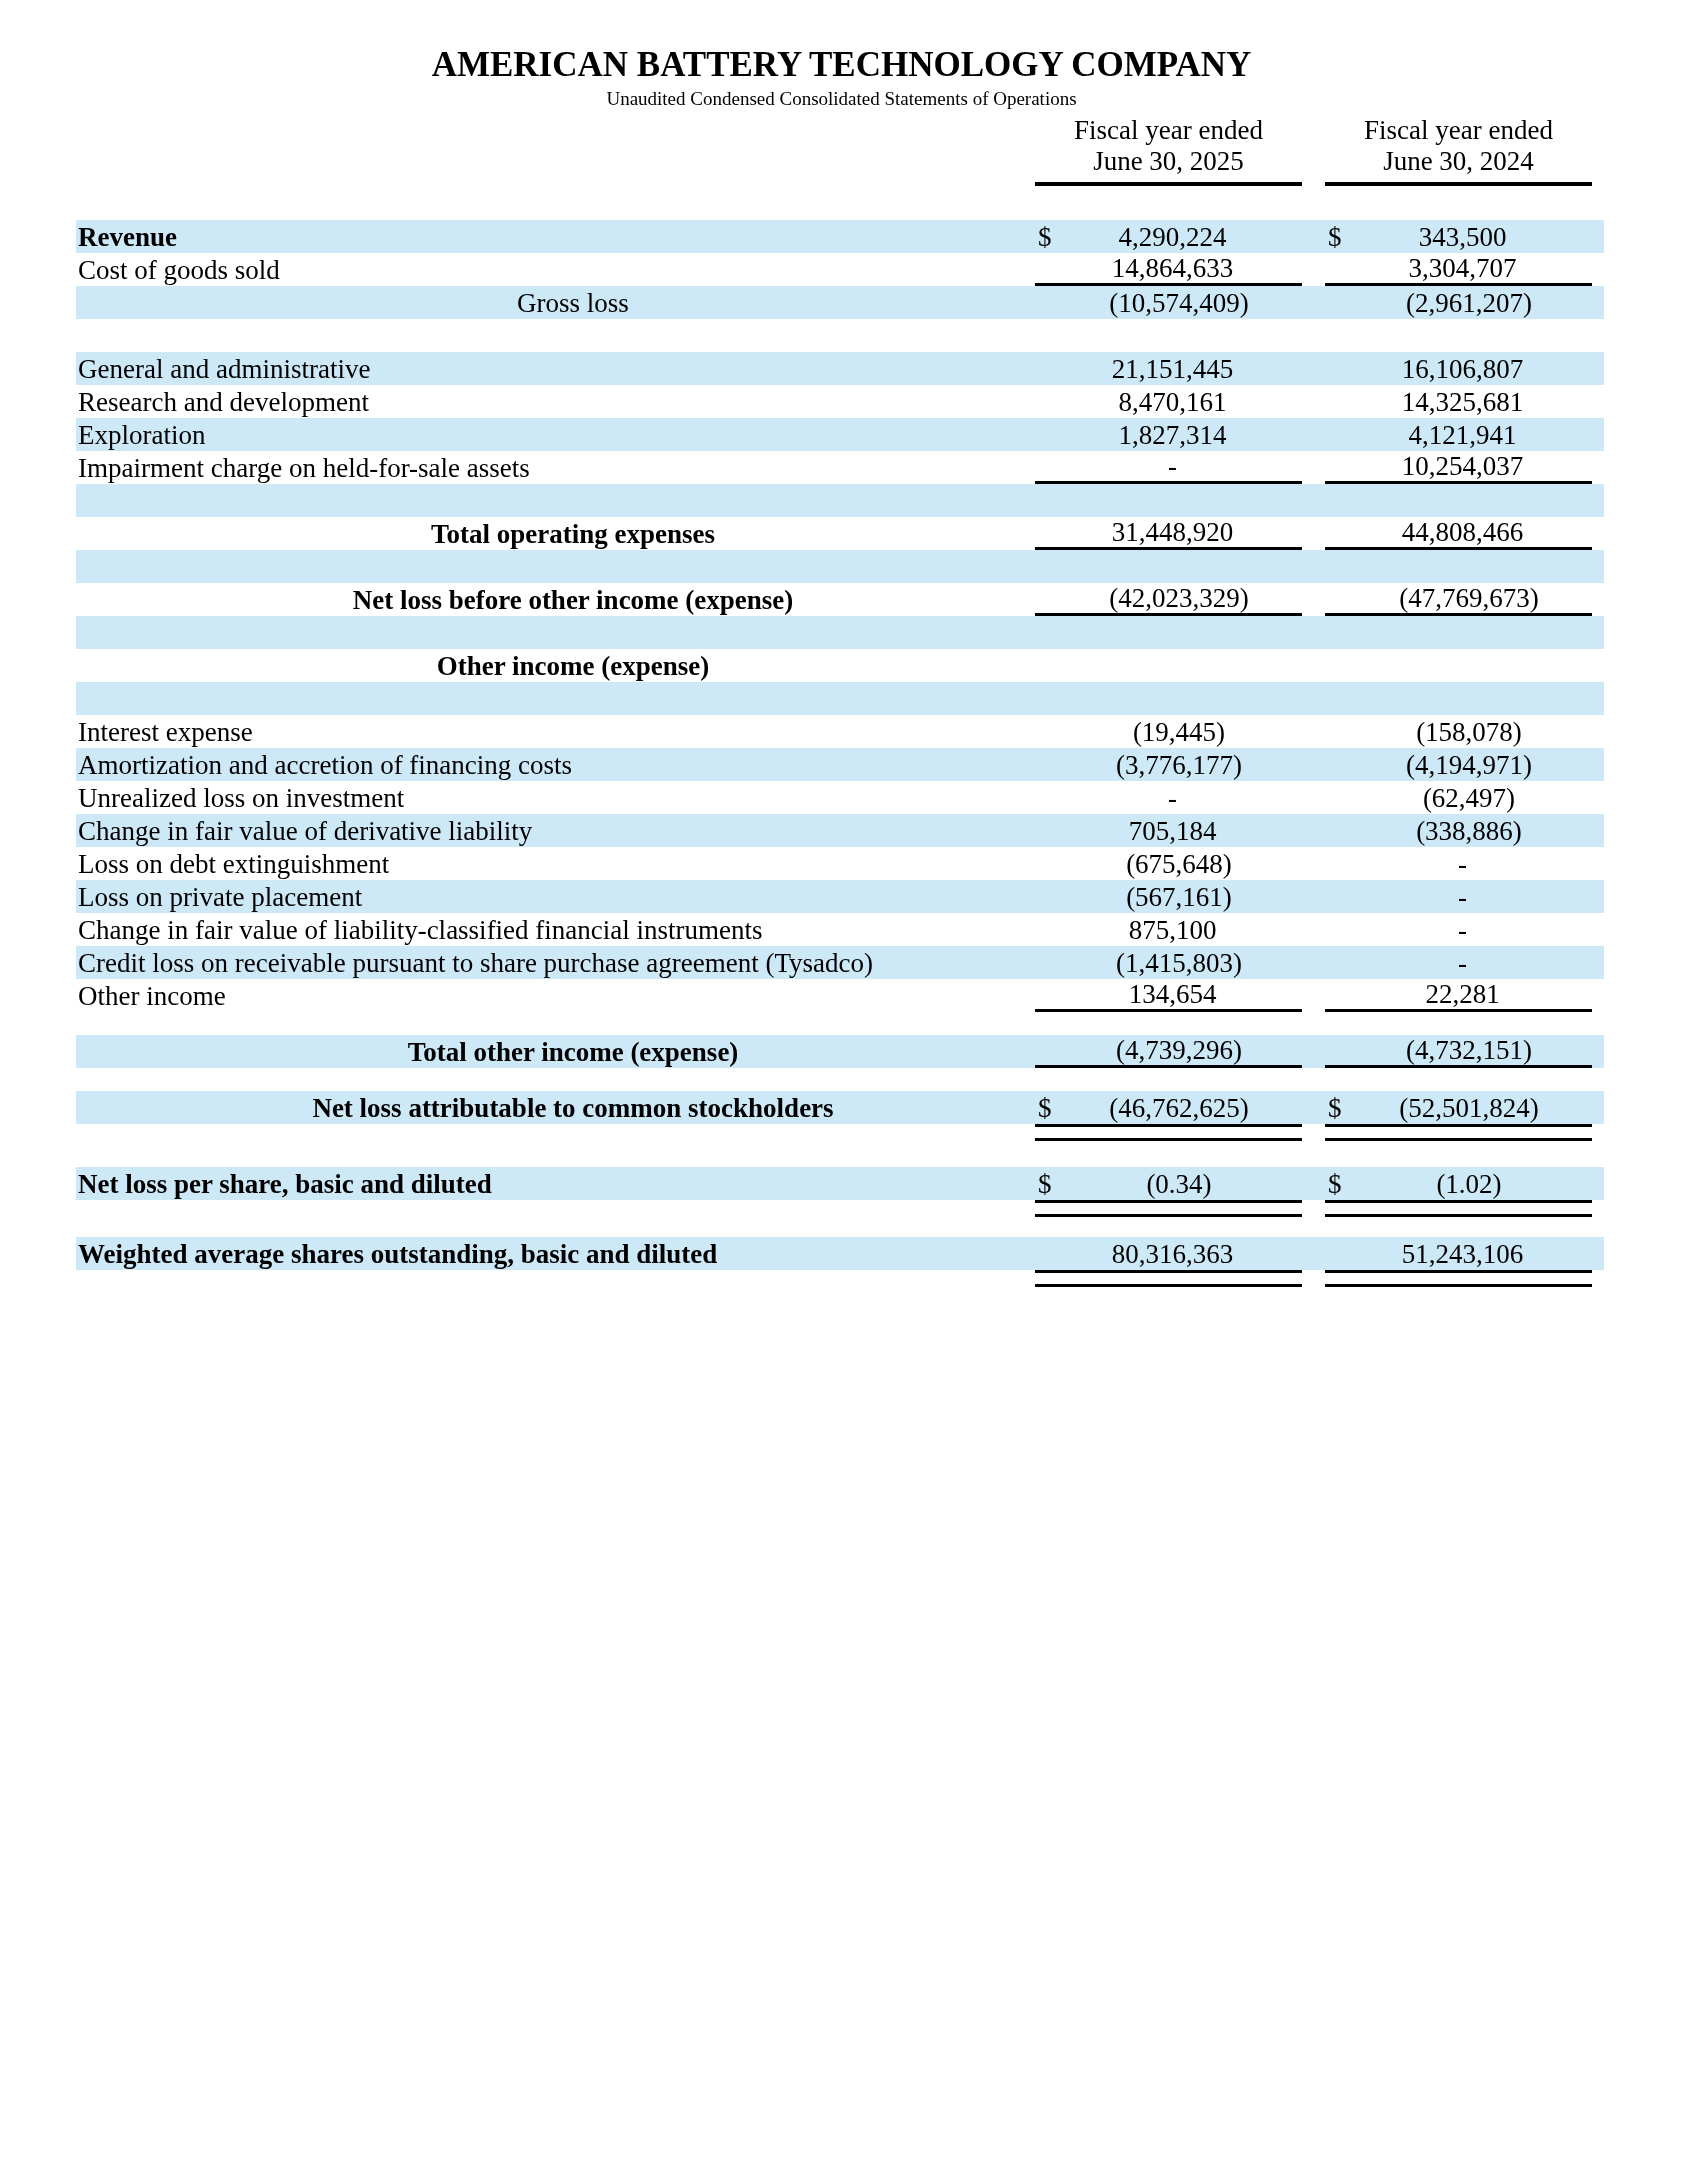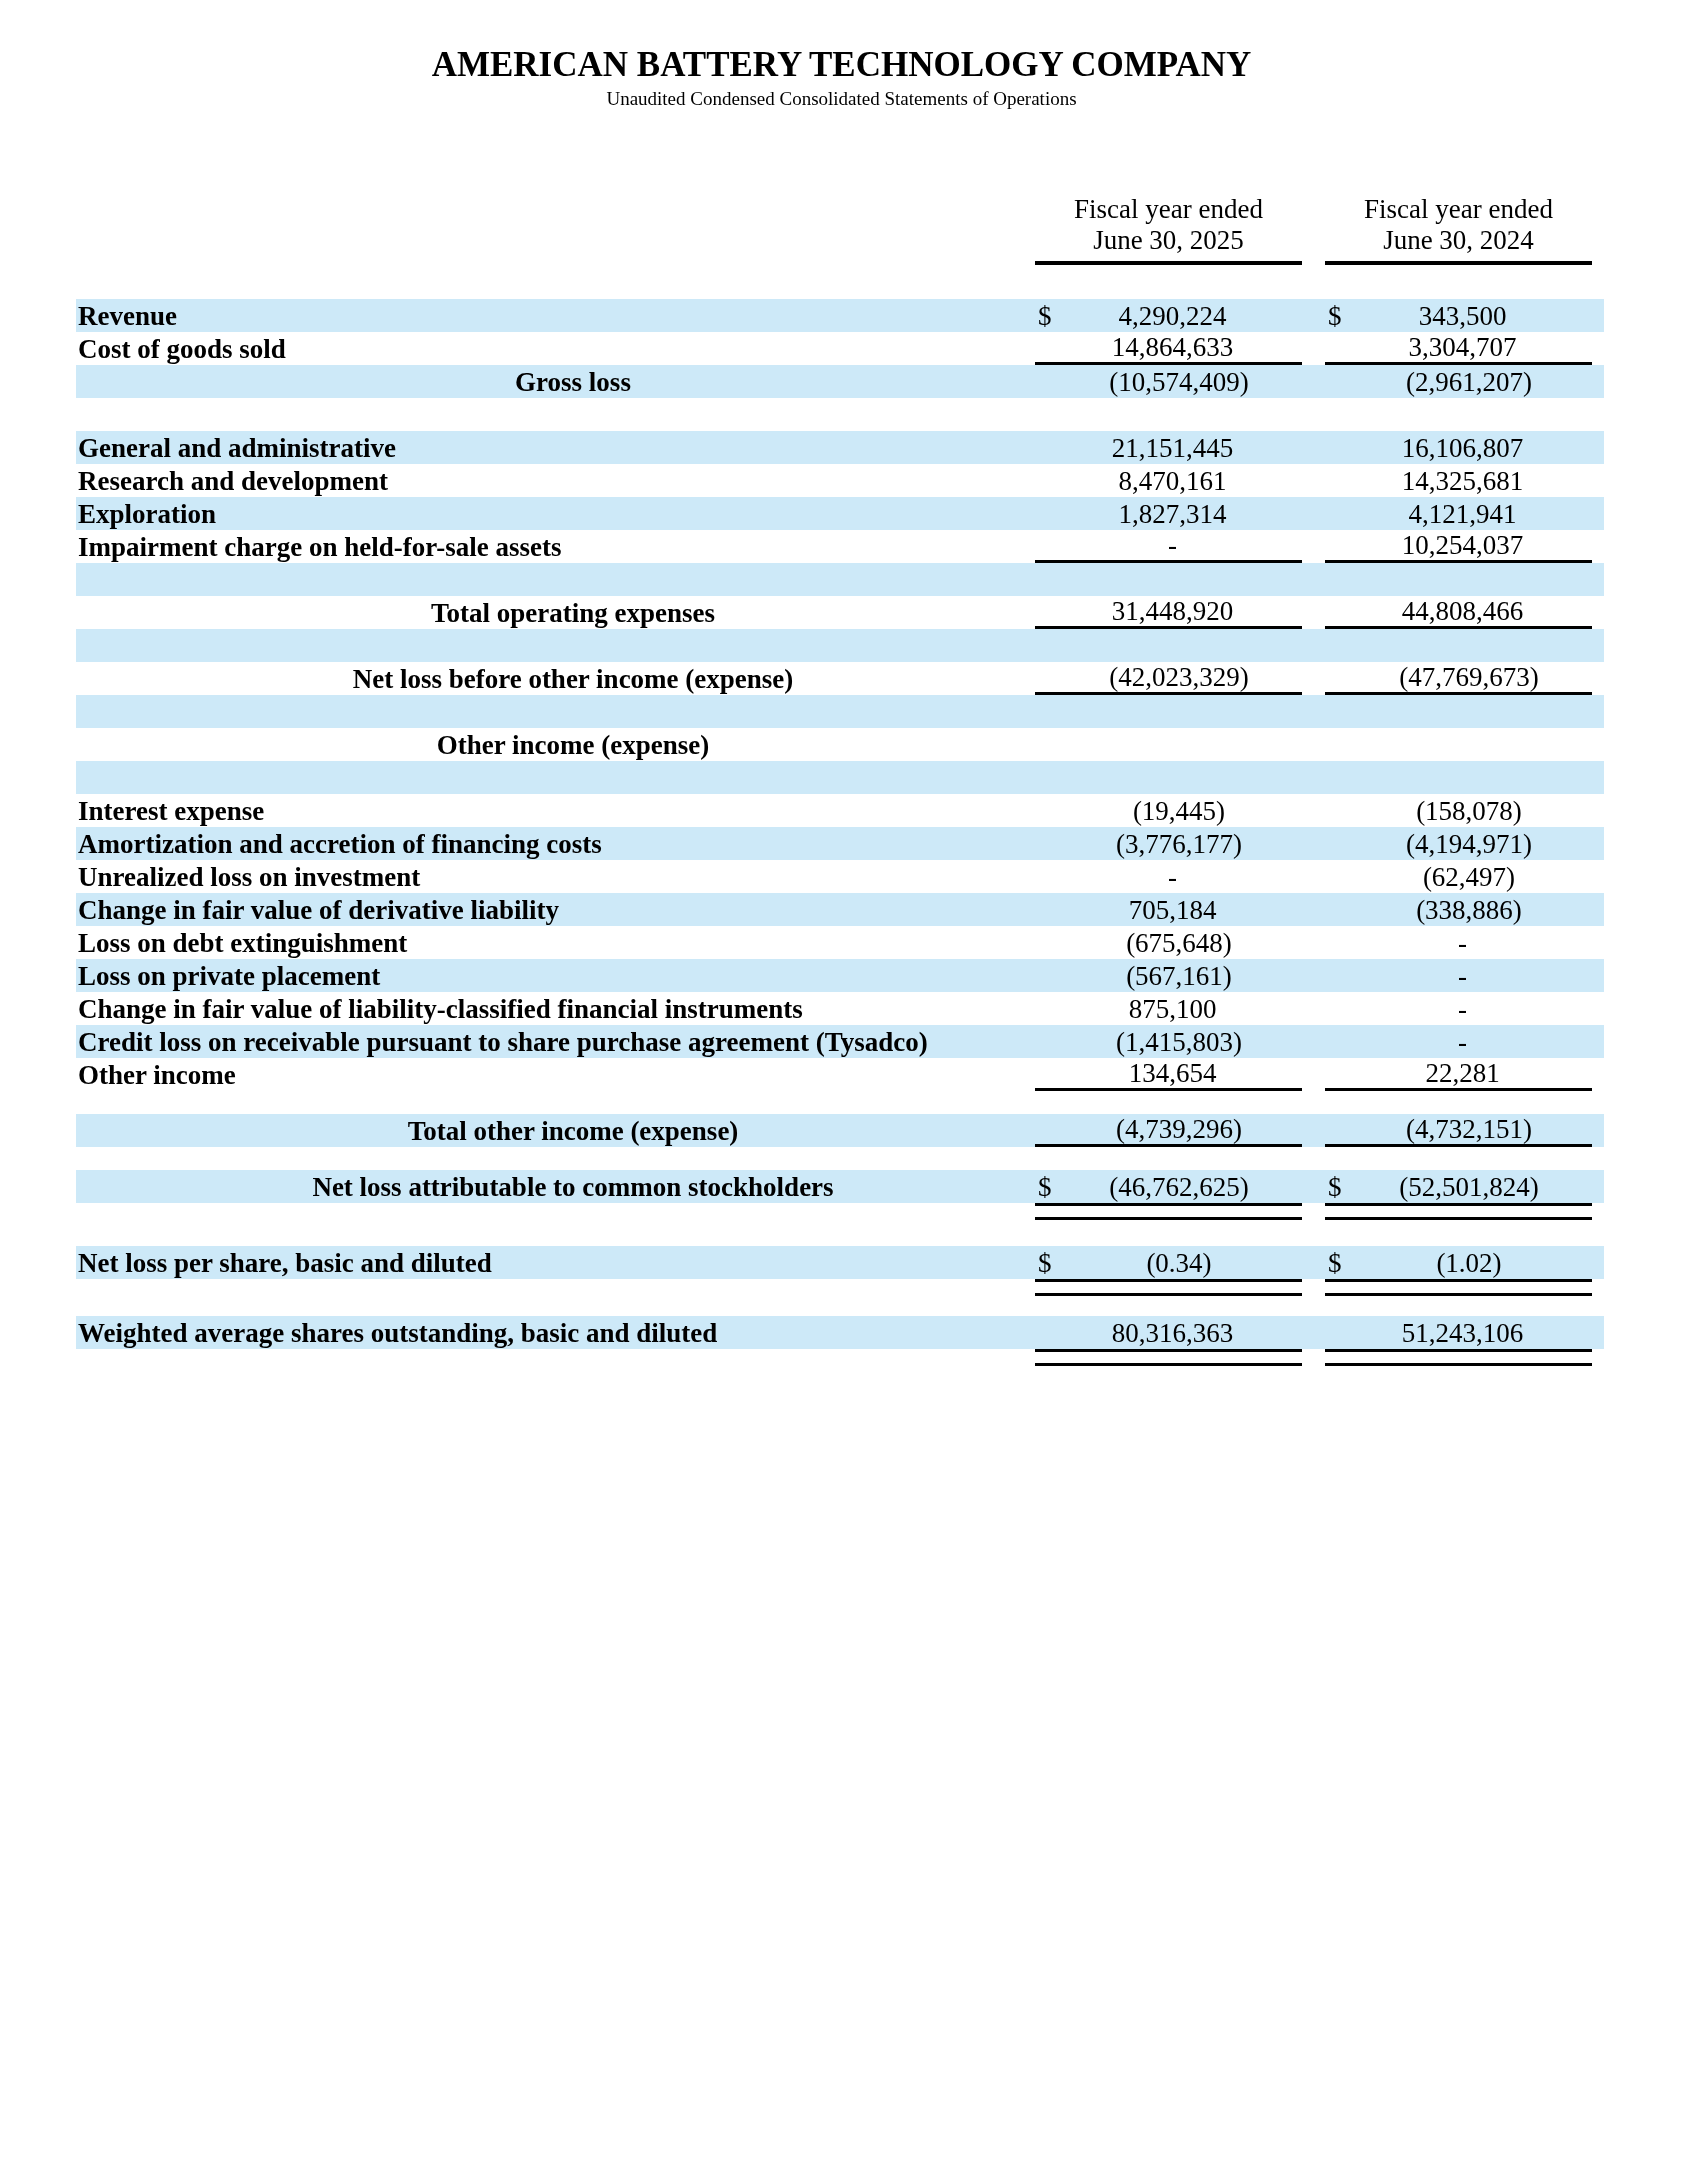--- a/index.html
+++ b/index.html
@@ -10,35 +10,35 @@
     margin:0 auto;
     background:#ffffff;
     font-family:"Liberation Serif","DejaVu Serif",serif;
     color:#000;
     overflow:hidden;
   }
   .titles { padding-top:46px; text-align:center; }
   .title1 { font-size:35px; font-weight:bold; line-height:37px; }
   .title2 { font-size:19px; line-height:32px; }
 
-  .sheet { margin-left:76px; width:1528px; margin-top:79px; }
+  .sheet { margin-left:76px; width:1528px; }
 
   .colheads { display:flex; align-items:flex-end; }
   .colheads .labelpad { flex:1; }
   .colhead {
     width:267px; text-align:center; font-size:27px; line-height:31px;
     padding-bottom:5px; border-bottom:4px solid #000;
   }
   .colgap { width:23px; height:100%; flex:0 0 auto; }
   .tailpad { width:12px; height:100%; flex:0 0 auto; }
 
   #rows { margin-top:34px; }
   .row { display:flex; align-items:center; height:33px; font-size:27px; line-height:32px; }
   .row.bg-blue { background:#cde9f8; }
-  .row .label { flex:1; white-space:nowrap; padding-left:2px;font-weight:bold; }
+  .row .label { flex:1; white-space:nowrap; padding-left:2px; }
   .row .label.indent1 { padding-left:35px;text-align:center; }
   .row .label.bold { font-weight:bold; }
 
   .cell {
     width:267px; height:100%; position:relative;
     display:flex; align-items:center;
     padding:0 4px 0 3px;
   }
   .cell .dollar { width:22px; }
   .cell .val { flex:1; text-align:center; white-space:nowrap; }

